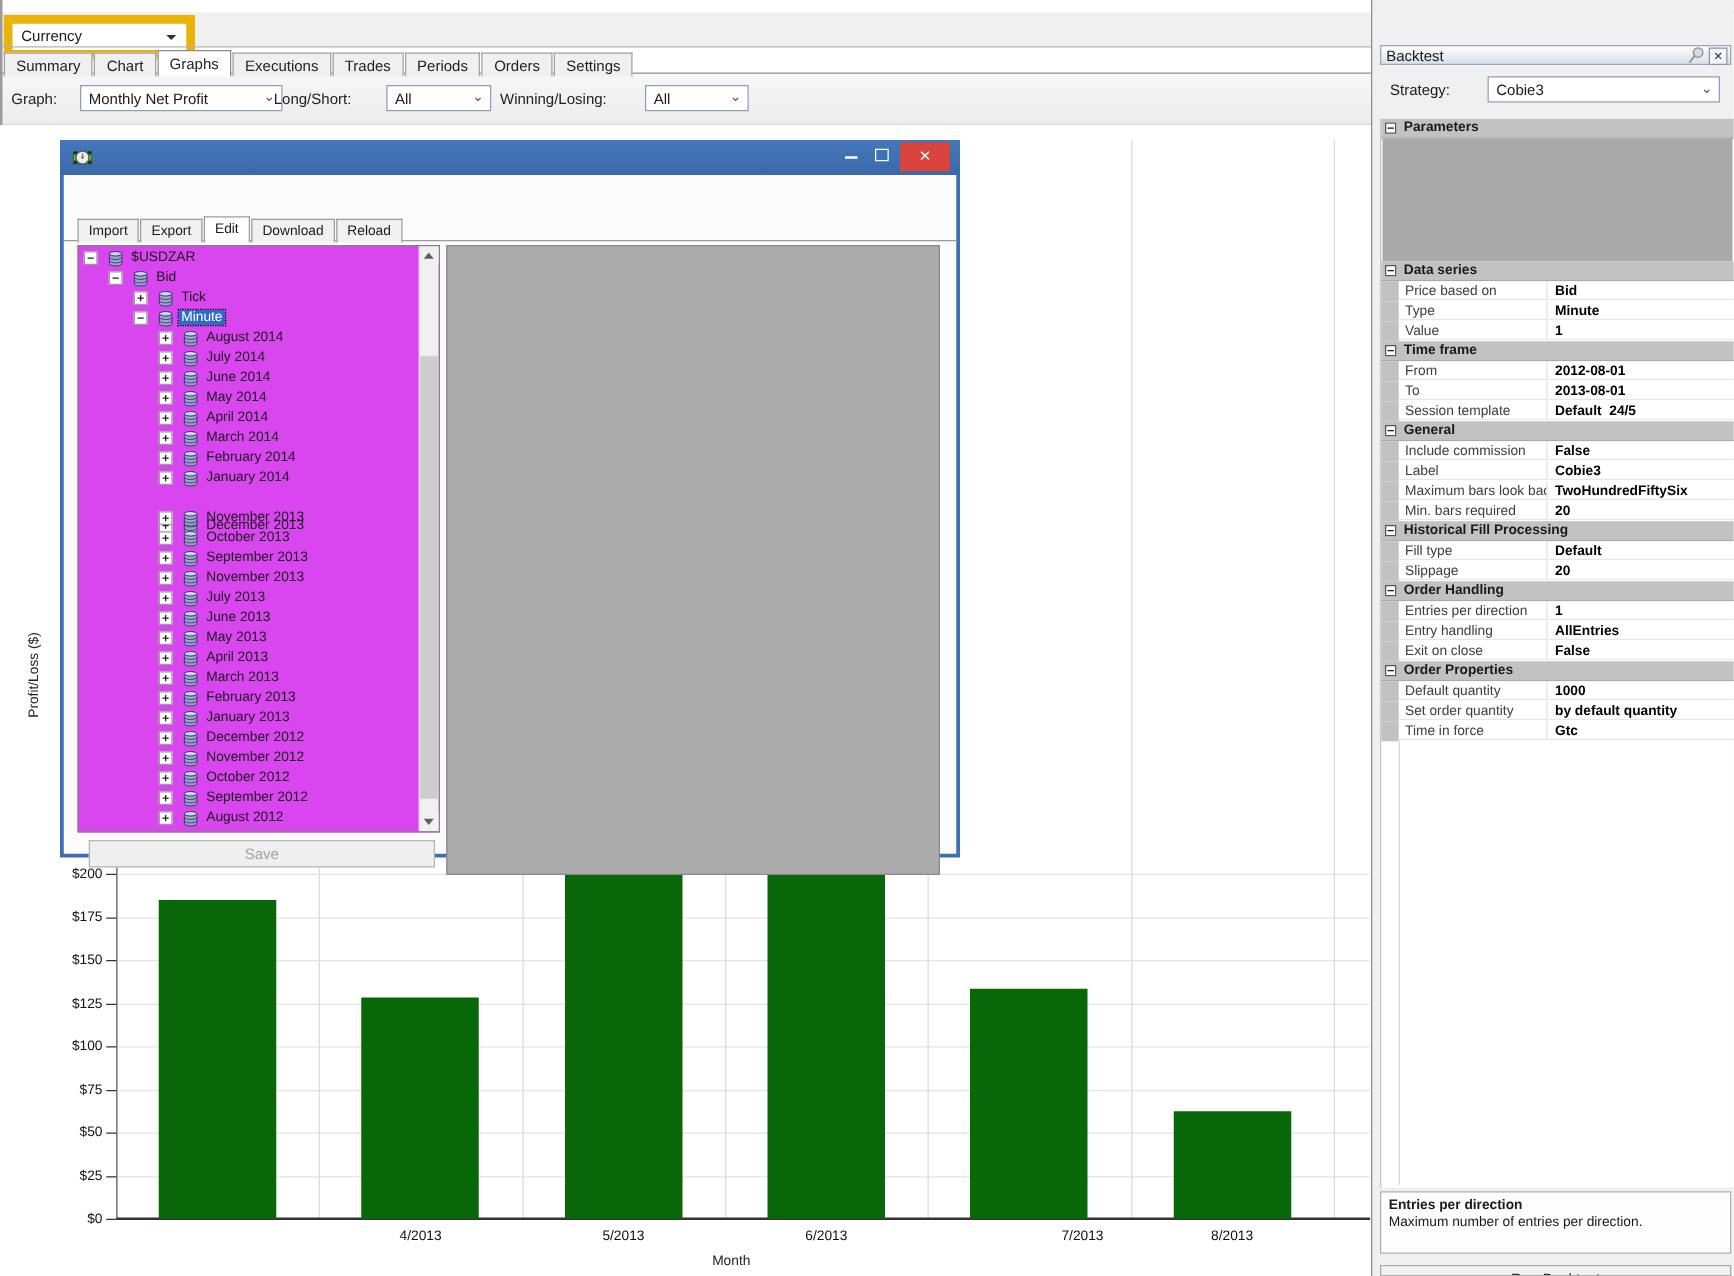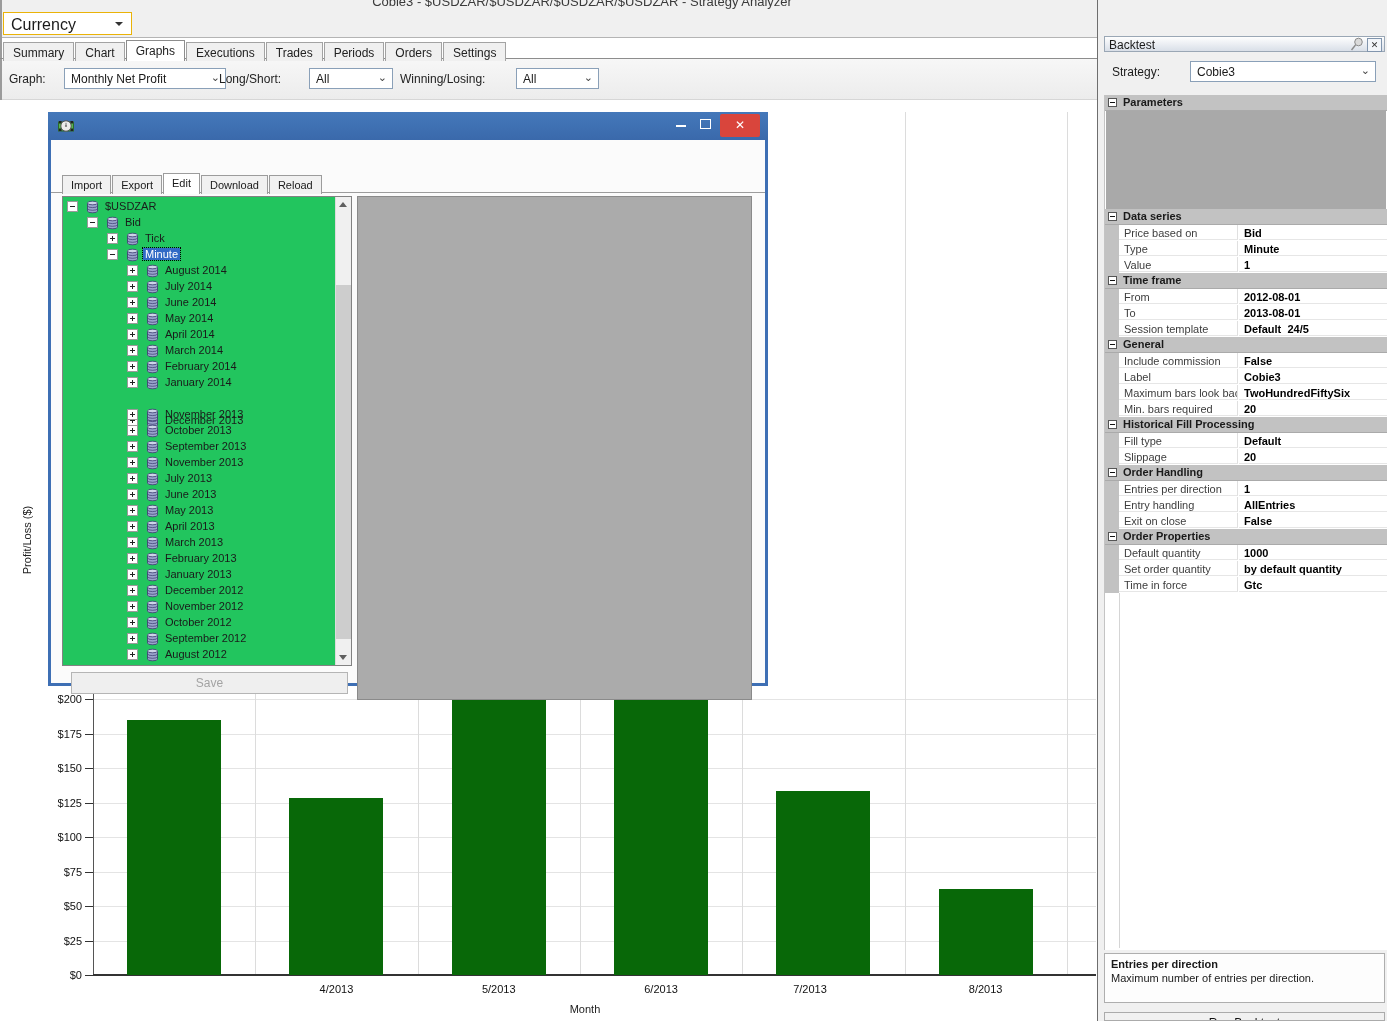--- a/index.html
+++ b/index.html
@@ -5,21 +5,21 @@
   html,body{margin:0;padding:0;}
   body{width:1387px;height:1021px;overflow:hidden;background:#fff;
        font-family:"Liberation Sans","DejaVu Sans",sans-serif;color:#1a1a1a;position:relative;}
   #root{position:absolute;inset:0;}
   
   .title-strip{position:absolute;left:0;top:0;width:1387px;height:10px;background:#f0f0f0;overflow:hidden;}
   .title-text{position:absolute;left:0;top:-6px;width:1164px;text-align:center;font-size:13px;color:#3a3a3a;white-space:nowrap;}
   .win-min{position:absolute;left:1318px;top:1px;width:14px;height:3px;background:#222;}
   .win-btn{position:absolute;left:1341px;top:0;width:46px;height:9px;background:#e6e6e6;border:1px solid #9a9a9a;border-top:none;}
   .top-area{position:absolute;left:0;top:10px;width:1097px;height:27px;background:#f0f0f0;}
-  .currency-combo{position:absolute;left:3px;top:12px;width:127px;height:21px;background:#fff;border:1px solid #eab308;font-size:16px;}
+  .currency-combo{position:absolute;left:3px;top:12px;width:127px;height:21px;background:#fff;border:7px solid #eab308;font-size:12px;padding-left:12px;}
   .currency-combo .val{position:absolute;left:7px;top:3px;}
   .tri-down{position:absolute;right:8px;top:9px;width:0;height:0;border-left:4px solid transparent;border-right:4px solid transparent;border-top:4px solid #333;}
   .hline{position:absolute;left:0;width:1097px;height:1px;background:#b4b4b4;}
   
   #main-tabs{position:absolute;left:3px;top:40px;height:21px;z-index:3;white-space:nowrap;}
   .mtab{display:inline-block;vertical-align:bottom;height:19px;box-sizing:border-box;padding:3px 9px 0 9px;
         font-size:12px;background:#f0f0f0;border:1px solid #a3a3a3;border-bottom:none;margin-right:1px;color:#222;}
   .mtab.active{height:21px;background:#fff;border-color:#8d8d8d;position:relative;z-index:4;}
   .tabline{position:absolute;left:0;top:58px;width:1097px;height:1px;background:#8d8d8d;z-index:2;}
   
@@ -78,21 +78,21 @@
   .dlg-min{position:absolute;left:628px;top:13px;width:10px;height:2px;background:#fff;}
   .dlg-max{position:absolute;left:652px;top:7px;width:9px;height:8px;border:1px solid #fff;}
   .dlg-close{position:absolute;left:672px;top:2px;width:40px;height:23px;background:#d9453c;border-radius:2px;
              color:#fff;font-size:12px;text-align:center;line-height:23px;}
   .dlg-content{position:absolute;left:3px;top:28px;width:714px;height:543px;background:#fbfbfb;}
   .dlg-tabline{position:absolute;left:0;top:52px;width:714px;height:1px;background:#9c9c9c;z-index:1;}
   #dlg-tabs{position:absolute;left:11px;top:33px;height:21px;z-index:2;white-space:nowrap;}
   .dtab{display:inline-block;vertical-align:bottom;height:19px;box-sizing:border-box;padding:3px 8px 0 8px;font-size:11px;
         background:#f1f1f1;border:1px solid #9c9c9c;border-bottom:none;margin-right:1px;}
   .dtab.active{height:21px;background:#fff;position:relative;z-index:3;}
-  .tree-panel{position:absolute;left:11px;top:56px;width:290px;height:470px;background:#22c55e;border:1px solid #828282;box-sizing:border-box;overflow:hidden;}
+  .tree-panel{position:absolute;left:11px;top:56px;width:290px;height:470px;background:#d946ef;border:1px solid #828282;box-sizing:border-box;overflow:hidden;}
   .trow{position:absolute;left:0;width:286px;height:16px;font-size:11px;}
   .expander{position:absolute;top:2px;width:11px;height:11px;background:#fff;border:1px solid #9a9a9a;box-sizing:border-box;}
   .expander .hb{position:absolute;left:2px;top:4px;width:5px;height:1px;background:#222;}
   .expander .vb{position:absolute;left:4px;top:2px;width:1px;height:5px;background:#222;}
   .dbicon{position:absolute;top:1px;width:13px;height:14px;}
   .tlabel{position:absolute;top:1px;padding:0 2px;white-space:nowrap;}
   .tlabel.sel{background:#316ac5;color:#fff;outline:1px dotted #000;}
   
   .tscroll{position:absolute;right:0;top:0;width:15px;height:468px;background:#f0f0f0;border-left:1px solid #dcdcdc;}
   .tsb-up,.tsb-down{position:absolute;left:0;width:15px;height:15px;background:#f0f0f0;}
@@ -102,23 +102,20 @@
   .tsb-thumb{position:absolute;left:0;top:88px;width:15px;height:354px;background:#cdcdcd;}
   .gray-panel{position:absolute;left:306px;top:56px;width:395px;height:504px;background:#ababab;border:1px solid #8a8a8a;box-sizing:border-box;}
   .save-btn{position:absolute;left:20px;top:532px;width:277px;height:22px;background:#efefef;border:1px solid #b5b5b5;
             color:#a3a3a3;font-size:12px;font-family:inherit;text-align:center;}
 </style>
 </head>
 <body>
 
 <div id="root">
 
-  <div class="title-strip">
-    <div class="title-text">Cobie3 - $USDZAR/$USDZAR/$USDZAR/$USDZAR - Strategy Analyzer</div>
-  </div>
   <div class="win-min"></div>
   <div class="win-btn"></div>
   <div class="top-area"></div>
 
   <div class="currency-combo">
     <span class="val">Currency</span>
     <span class="tri-down"></span>
   </div>
   <div class="hline" style="top:37px"></div>
 
@@ -182,21 +179,21 @@
       <span class="yticklabel" style="top: 593px;">$200</span>
       <div class="bar" style="left: 127.15px; top: 619.7px; height: 255.3px; background: rgb(8, 104, 8);"></div>
       <span class="xticklabel" style="left: 152px; margin-top: 44px;">3/2013</span>
       <div class="bar" style="left: 289.45px; top: 698.36px; height: 176.64px; background: rgb(8, 104, 8);"></div>
       <span class="xticklabel" style="left: 296.45px;">4/2013</span>
       <div class="bar" style="left: 451.75px; top: 585.2px; height: 289.8px; background: rgb(8, 104, 8);"></div>
       <span class="xticklabel" style="left: 458.75px;">5/2013</span>
       <div class="bar" style="left: 614.05px; top: 597.62px; height: 277.38px; background: rgb(8, 104, 8);"></div>
       <span class="xticklabel" style="left: 621.05px;">6/2013</span>
       <div class="bar" style="left: 776.35px; top: 691.46px; height: 183.54px; background: rgb(8, 104, 8);"></div>
-      <span class="xticklabel" style="left: 770px;">7/2013</span>
+      <span class="xticklabel" style="left: 826px;">7/2013</span>
       <div class="bar" style="left: 938.65px; top: 789.44px; height: 85.56px; background: rgb(8, 104, 8);"></div>
       <span class="xticklabel" style="left: 945.65px;">8/2013</span>
     </div>
   <div class="left-border"></div>
 
   <div class="vsep"></div>
   <div class="right-panel">
     <div class="bt-header">
       <span class="ttl">Backtest</span>
       <span class="pin">

